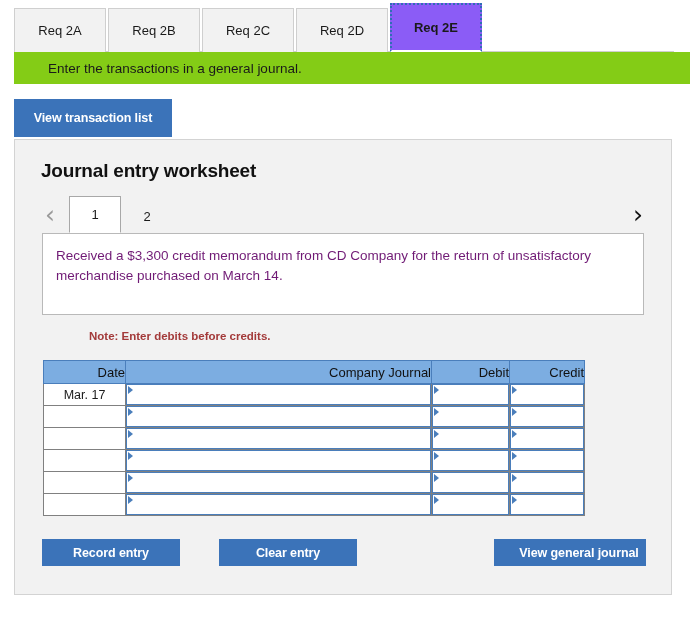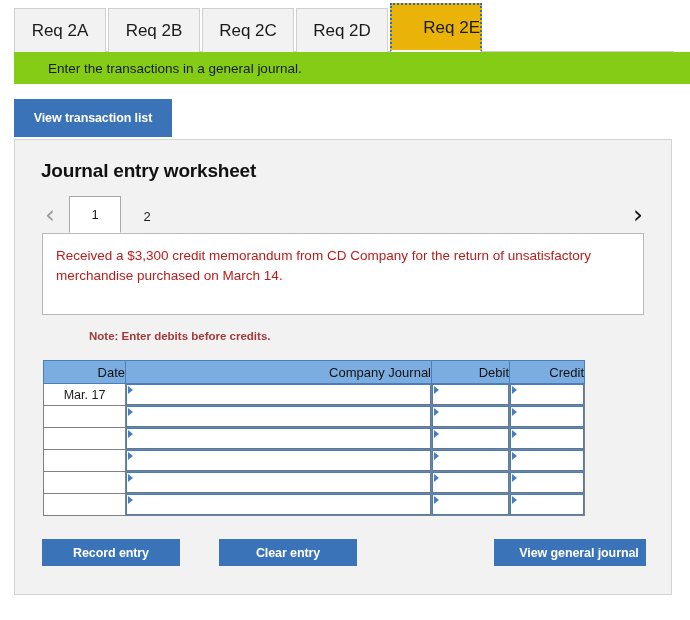--- a/index.html
+++ b/index.html
@@ -30,33 +30,32 @@
     width: 92px;
     height: 44px;
     box-sizing: border-box;
     background: #f2f2f2;
     border: 1px solid #cfcfcf;
     border-bottom: none;
     margin-right: 2px;
     display: flex;
     align-items: center;
     justify-content: center;
-    font-size: 17px;
+    font-size: 13px;
     color: #1a1a1a;
     cursor: pointer;
     position: relative;
   }
   .req-tab.active {
-    background: #eab308;
+    background: #8b5cf6;
     border: 2px dotted #2f6db5;
     border-bottom: 2px solid #ffffff;
     height: 49px;
     z-index: 5;
-    font-weight: normal;
-    justify-content: flex-end;
+    font-weight: bold;
   }
   .req-tabs-underline {
     position: absolute;
     left: 14px;
     top: 51px;
     width: 660px;
     height: 1px;
     background: #cfcfcf;
     z-index: 1;
   }
@@ -184,21 +183,21 @@
     left: 27px;
     top: 93px;
     width: 602px;
     height: 82px;
     box-sizing: border-box;
     background: #ffffff;
     border: 1px solid #b9b9b9;
     padding: 12px 13px;
     font-size: 13.5px;
     line-height: 1.45;
-    color: #b91c1c;
+    color: #701a75;
     z-index: 1;
   }
 
   .note-text {
     position: absolute;
     left: 26px;
     top: 190px;
     font-size: 11.5px;
     color: #a33a3a;
     font-weight: bold;

